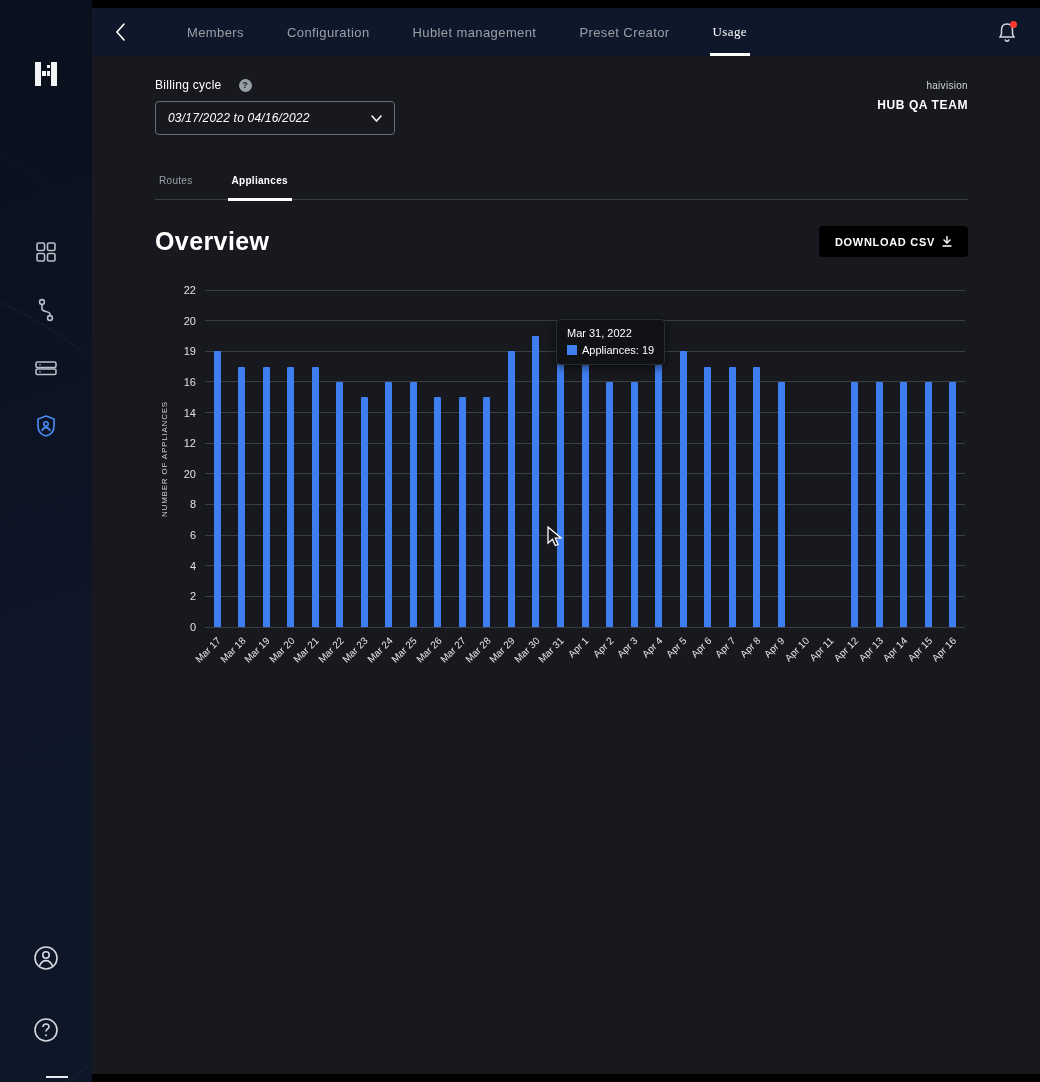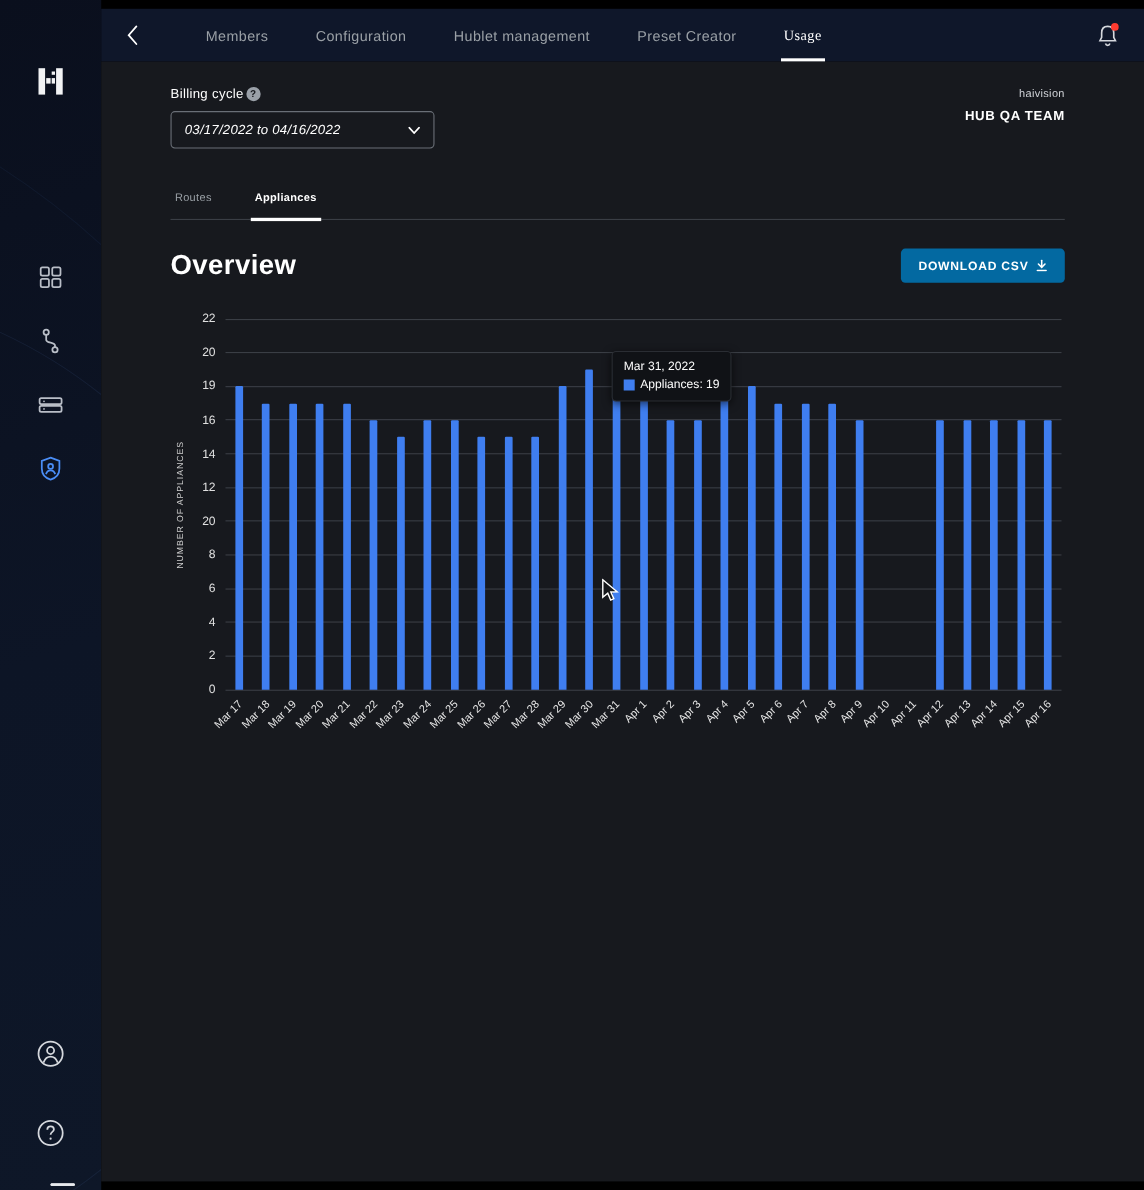--- a/index.html
+++ b/index.html
@@ -39,21 +39,21 @@
   }
   .nav-tab.active { color: #ffffff; font-family: Liberation Serif, serif; }
   .nav-tab.active::after { content: ""; position: absolute; left: 0; right: 0; bottom: 0; height: 3px; background: #ffffff; }
   .bell-wrap { margin-left: auto; margin-right: 20px; position: relative; cursor: pointer; width: 26px; height: 26px; display:flex; align-items:center; justify-content:center; }
   .notif-dot { position: absolute; top: 2px; right: 3px; width: 7px; height: 7px; border-radius: 50%; background: #ff3b30; }
 
   .content { flex: 1; background: #17191e; margin-bottom: 8px; padding: 22px 72px 0 63px; position: relative; }
 
   
   .billing-row { display: flex; justify-content: space-between; align-items: flex-start; }
-  .billing-label-row { display: flex; align-items: center; gap: 2px; margin-bottom: 9px; }
+  .billing-label-row { display: flex; align-items: center; gap: 17px; margin-bottom: 9px; }
   .billing-label { color: #ffffff; font-size: 12px; letter-spacing: 0.3px; }
   .help-circle { width: 13px; height: 13px; border-radius: 50%; background: #9aa0a8; color: #17191e; font-size: 9px; font-weight: bold; display: flex; align-items: center; justify-content: center; cursor: pointer; }
   .select-box {
     width: 240px; height: 34px; border: 1px solid #6a6f77; border-radius: 4px; display: flex; align-items: center;
     justify-content: space-between; padding: 0 12px; cursor: pointer; background: transparent;
   }
   .select-value { color: #ffffff; font-size: 12px; letter-spacing: 0.2px; font-style: italic; }
   .team-block { text-align: right; margin-top: 2px; }
   .org-name { color: #d0d3d8; font-size: 10px; letter-spacing: 0.3px; }
   .team-name { color: #ffffff; font-size: 12px; font-weight: bold; letter-spacing: 0.6px; margin-top: 7px; }
@@ -64,21 +64,21 @@
     background: none; border: none; font-family: Liberation Sans, sans-serif; font-size: 10px; color: #9aa0a6; letter-spacing: 0.3px;
     padding: 0 4px 13px; margin-right: 31px; cursor: pointer; position: relative;
   }
   .subtab.active { color: #ffffff; font-weight: bold; }
   .subtab.active::after { content: ""; position: absolute; left: 0; right: 0; bottom: -2px; height: 3px; background: #ffffff; }
 
   
   .overview-row { margin-top: 26px; display: flex; justify-content: space-between; align-items: center; }
   .overview-title { color: #ffffff; font-size: 25px; font-weight: 600; letter-spacing: 0.4px; }
   .download-btn {
-    background: #0369a1; border: none; border-radius: 4px; height: 31px; padding: 0 16px; color: #ffffff;
+    background: #000000; border: none; border-radius: 4px; height: 31px; padding: 0 16px; color: #ffffff;
     font-family: inherit; font-size: 11px; font-weight: bold; letter-spacing: 0.7px; display: flex; align-items: center; gap: 7px; cursor: pointer; text-align: center;
   }
 
   
   .chart-wrap { margin-top: 33px; }
   .chart { display: flex; }
   .ylabel-col { width: 18px; position: relative; height: 337px; }
   .ylabel {
     position: absolute; top: 50%; left: 50%; transform: translate(-50%, -50%) rotate(-90deg);
     color: #d0d0d0; font-size: 8px; letter-spacing: 0.8px; white-space: nowrap;

